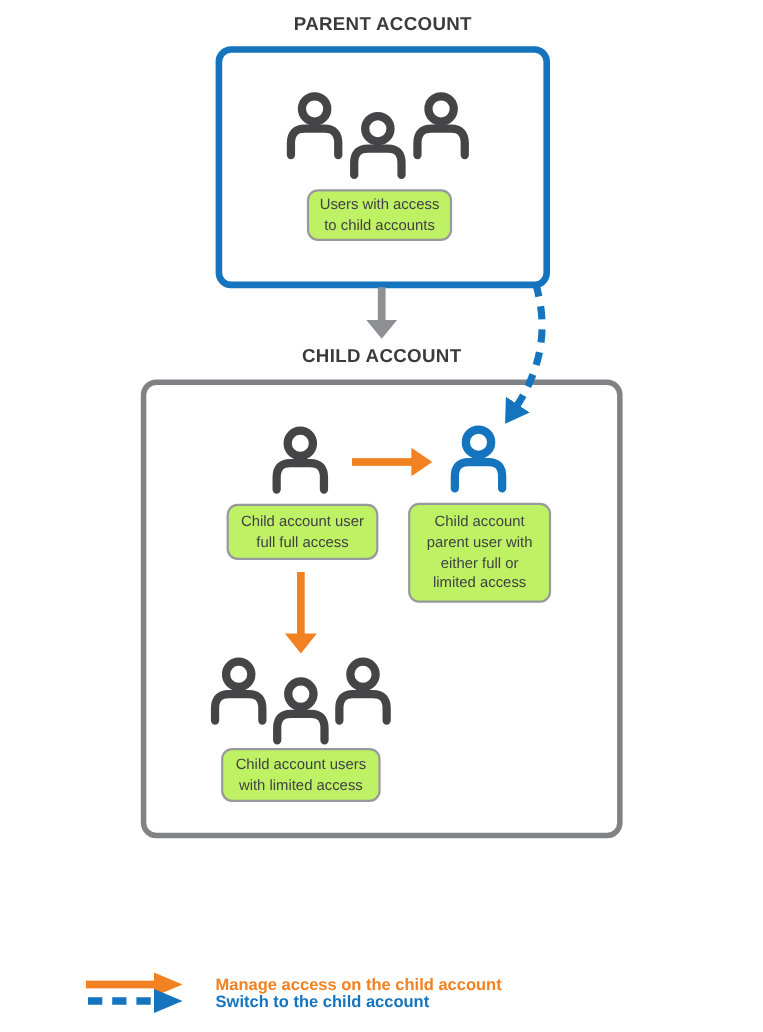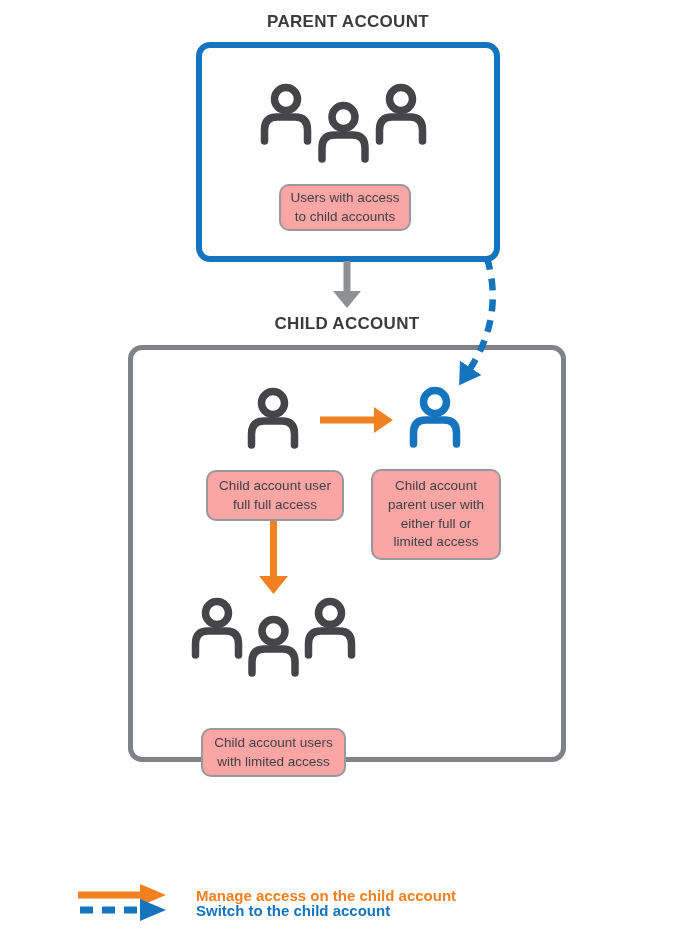--- a/index.html
+++ b/index.html
@@ -17,30 +17,30 @@
   .blue-box{left:196px;top:42px;width:304px;height:220px;border:6px solid var(--blue);}
   .gray-box{left:128px;top:345px;width:438px;height:417px;border:5px solid var(--box_gray);}
   .overlay{position:absolute;left:0;top:0;pointer-events:none;}
   .st-dark{stroke:var(--dark);}
   .st-blue{stroke:var(--blue);}
   .fill-gray{fill:var(--gray);}
   .fill-orange{fill:var(--orange);}
   .fill-blue{fill:var(--blue);}
   .dash-blue{stroke:var(--blue);fill:none;stroke-width:6.5;stroke-dasharray:12 9;}
   .bubble{
-    position:absolute;box-sizing:border-box;background:#fca5a5;
+    position:absolute;box-sizing:border-box;background:#bef264;
     border:2px solid var(--bubble_border);border-radius:10px;
     display:flex;align-items:center;justify-content:center;text-align:center;
     font-size:13.5px;line-height:1.38;color:var(--text);
-    white-space:pre-line;padding:3px 5px;margin-top:12px;
+    white-space:pre-line;padding:3px 5px;
   }
   #b-parent-users{left:279px;top:172px;width:132px;height:47px;}
   #b-full{left:206px;top:458px;width:138px;height:51px;}
   #b-parent-user{left:371px;top:457px;width:130px;height:91px;}
-  #b-limited{left:201px;top:716px;width:145px;height:49px;}
+  #b-limited{left:201px;top:680px;width:145px;height:49px;}
   .legend-row{position:absolute;left:78px;display:flex;align-items:center;gap:28px;height:26px;}
   #lg-0{top:803px;} #lg-1{top:870px;margin-top:12px;} #lg-2{top:897px;}
   .legend-label{font-size:15px;font-weight:700;white-space:nowrap;}
   .lg-gray{color:var(--gray);}
   .lg-orange{color:var(--orange);}
   .lg-blue{color:var(--blue);}
 </style>
 </head>
 <body>
 

